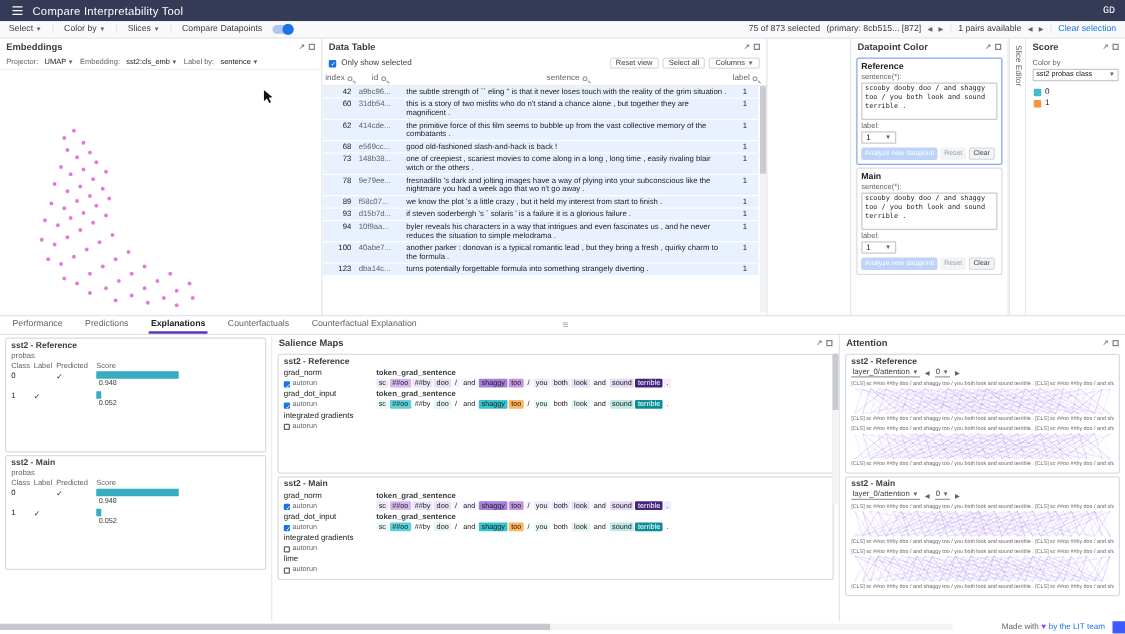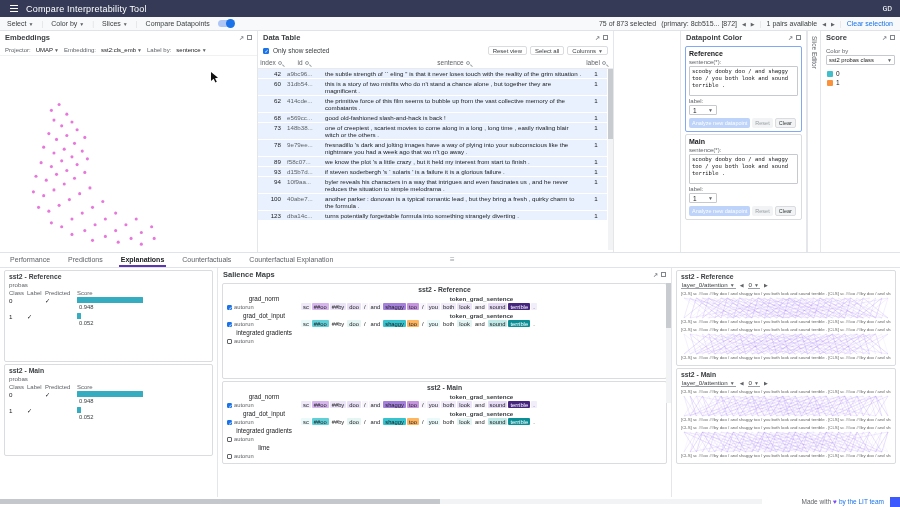--- a/index.html
+++ b/index.html
@@ -90,21 +90,21 @@
 .swatch{width:6px;height:6px;border-radius:1px;flex:none;}
 
 
 .tabbar{position:absolute;top:252px;left:0;width:900px;height:16px;background:#fff;border-top:1px solid #e0e3e7;border-bottom:1px solid #e0e3e7;display:flex;align-items:stretch;gap:14px;padding:0 8px;font-size:7px;color:#5f6368;}
 .tab{display:flex;align-items:center;border-bottom:2px solid transparent;padding:0 2px;cursor:pointer;}
 .tab.active{color:#202124;border-bottom-color:#5e35b1;font-weight:bold;}
 .drag-handle{position:absolute;left:50%;top:3px;color:#9aa0a6;font-size:8px;line-height:1;}
 
 
 #cls-results{left:0;width:218px;}
-#salience{left:218px;width:454px;text-align:center;}
+#salience{left:218px;width:454px;}
 #attention{left:672px;width:228px;border-right:none;}
 .sec-box{border:1px solid #dadce0;border-radius:2px;margin:2px 4px;padding:2px 4px;overflow:hidden;}
 .sec-name{font-size:6.8px;font-weight:bold;color:#3c4043;margin-bottom:1px;}
 .field-name{font-size:6.2px;color:#5f6368;margin:1px 0;}
 .fixed-92{height:92px;}
 .fixed-96{height:96px;}
 
 
 .cls-hrow,.cls-row{display:flex;align-items:flex-start;font-size:6px;}
 .cls-hrow{color:#5f6368;margin:2px 0 1px;}
@@ -702,20 +702,27 @@
             <div class="m-right"></div>
           </div>
         </div>
     </div>
     <div class="sal-vscroll">
         <div class="handle"></div>
       </div>
   </div>
 
   <div class="bpanel" id="attention">
+    <div class="mhead">
+      <span>Attention</span>
+      <span class="icons">
+        <span class="ic-arrow">↗</span>
+        <span class="ic-max"></span>
+      </span>
+    </div>
 
     <div class="sec-box">
       <div class="sec-name">sst2 - Reference</div>
       <div class="attn-controls">
         <span class="attn-select">
             <span>layer_0/attention</span>
             <span class="caret">▼</span>
           </span>
         <span class="navarrow">◀</span>
         <span class="attn-select">

